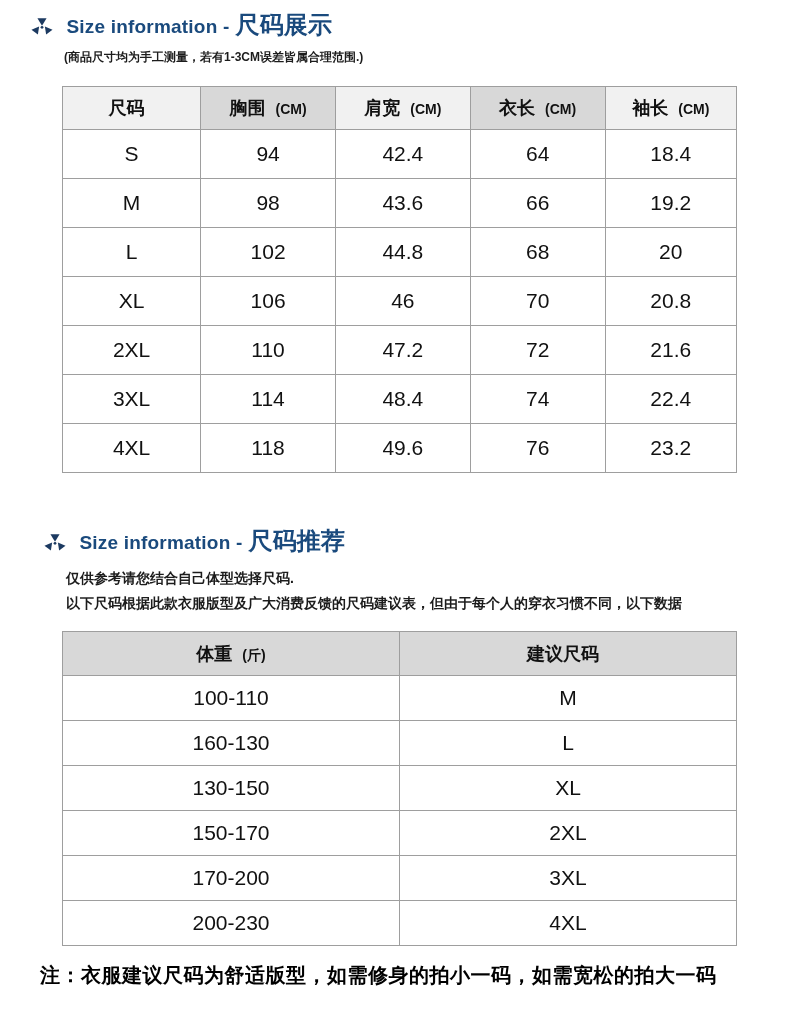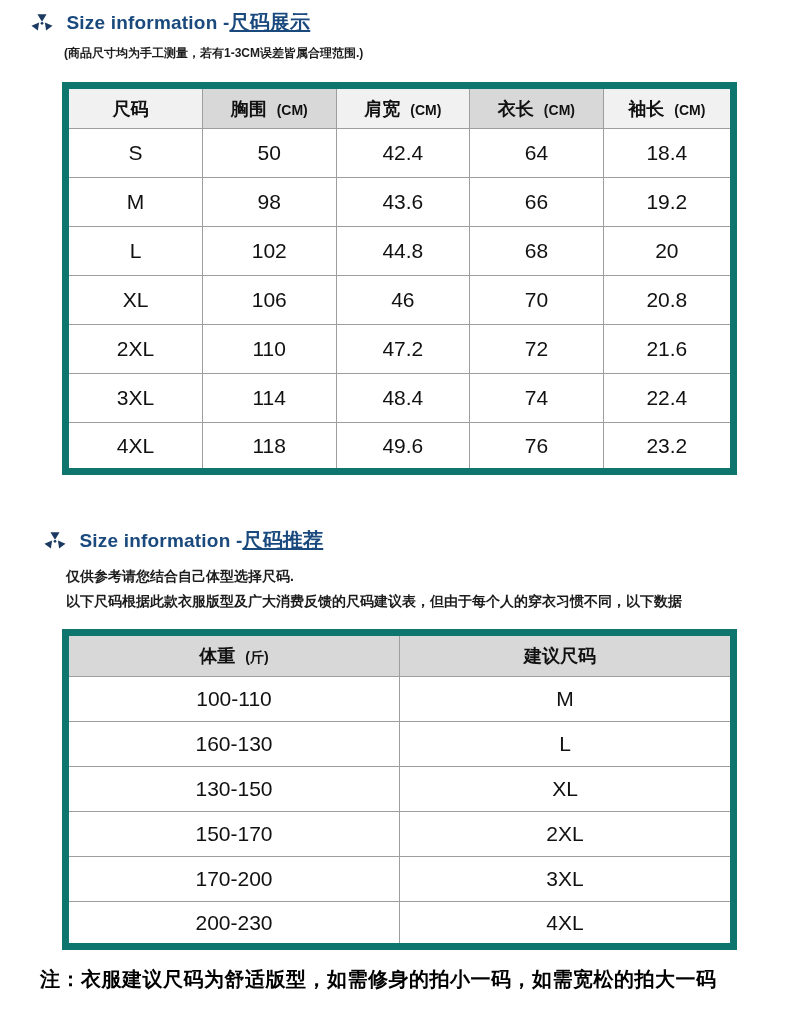--- a/index.html
+++ b/index.html
@@ -22,21 +22,21 @@
   .sec-header-2 { margin-top: 52px; margin-left: 44px; }
   .trefoil { display: inline-block; vertical-align: -5px; }
   .sec-title {
     display: inline;
     margin: 0 0 0 9px;
     font-size: 19px;
     font-weight: 700;
     color: #1a4a7d;
     letter-spacing: 0.2px;
   }
-  .sec-title .zh { margin-left: 0; font-size: 20px; text-decoration: underline; }
+  .sec-title .zh { margin-left: 6px; font-size: 24px; }
 
   .measure-note {
     margin: 7px 0 12px 64px;
     font-size: 12px;
     font-weight: 700;
     color: #1c1c1c;
   }
 
   .desc {
     margin: 8px 60px 0 66px;
@@ -48,21 +48,21 @@
   }
   .desc span { display: block; }
 
   
   table {
     border-collapse: collapse;
     table-layout: fixed;
     margin-left: 62px;
     width: 675px;
     text-align: center;
-    border: 7px solid #0f766e;
+    border: 1px solid #0f766e;
   }
   th, td { border: 1px solid #9e9e9e; padding: 0; }
   thead th {
     font-size: 18px;
     font-weight: 700;
     color: #111111;
   }
   .unit { font-size: 14px; font-weight: 700; margin-left: 10px; }
   tbody td {
     background: #ffffff;
@@ -123,21 +123,21 @@
           <th class="light"><span>尺码</span><span class="unit"></span></th>
           <th class="dark"><span>胸围</span><span class="unit">(CM)</span></th>
           <th class="light"><span>肩宽</span><span class="unit">(CM)</span></th>
           <th class="dark"><span>衣长</span><span class="unit">(CM)</span></th>
           <th class="light"><span>袖长</span><span class="unit">(CM)</span></th>
         </tr>
       </thead>
       <tbody>
         <tr>
           <td>S</td>
-          <td>50</td>
+          <td>94</td>
           <td>42.4</td>
           <td>64</td>
           <td>18.4</td>
         </tr>
         <tr>
           <td>M</td>
           <td>98</td>
           <td>43.6</td>
           <td>66</td>
           <td>19.2</td>

